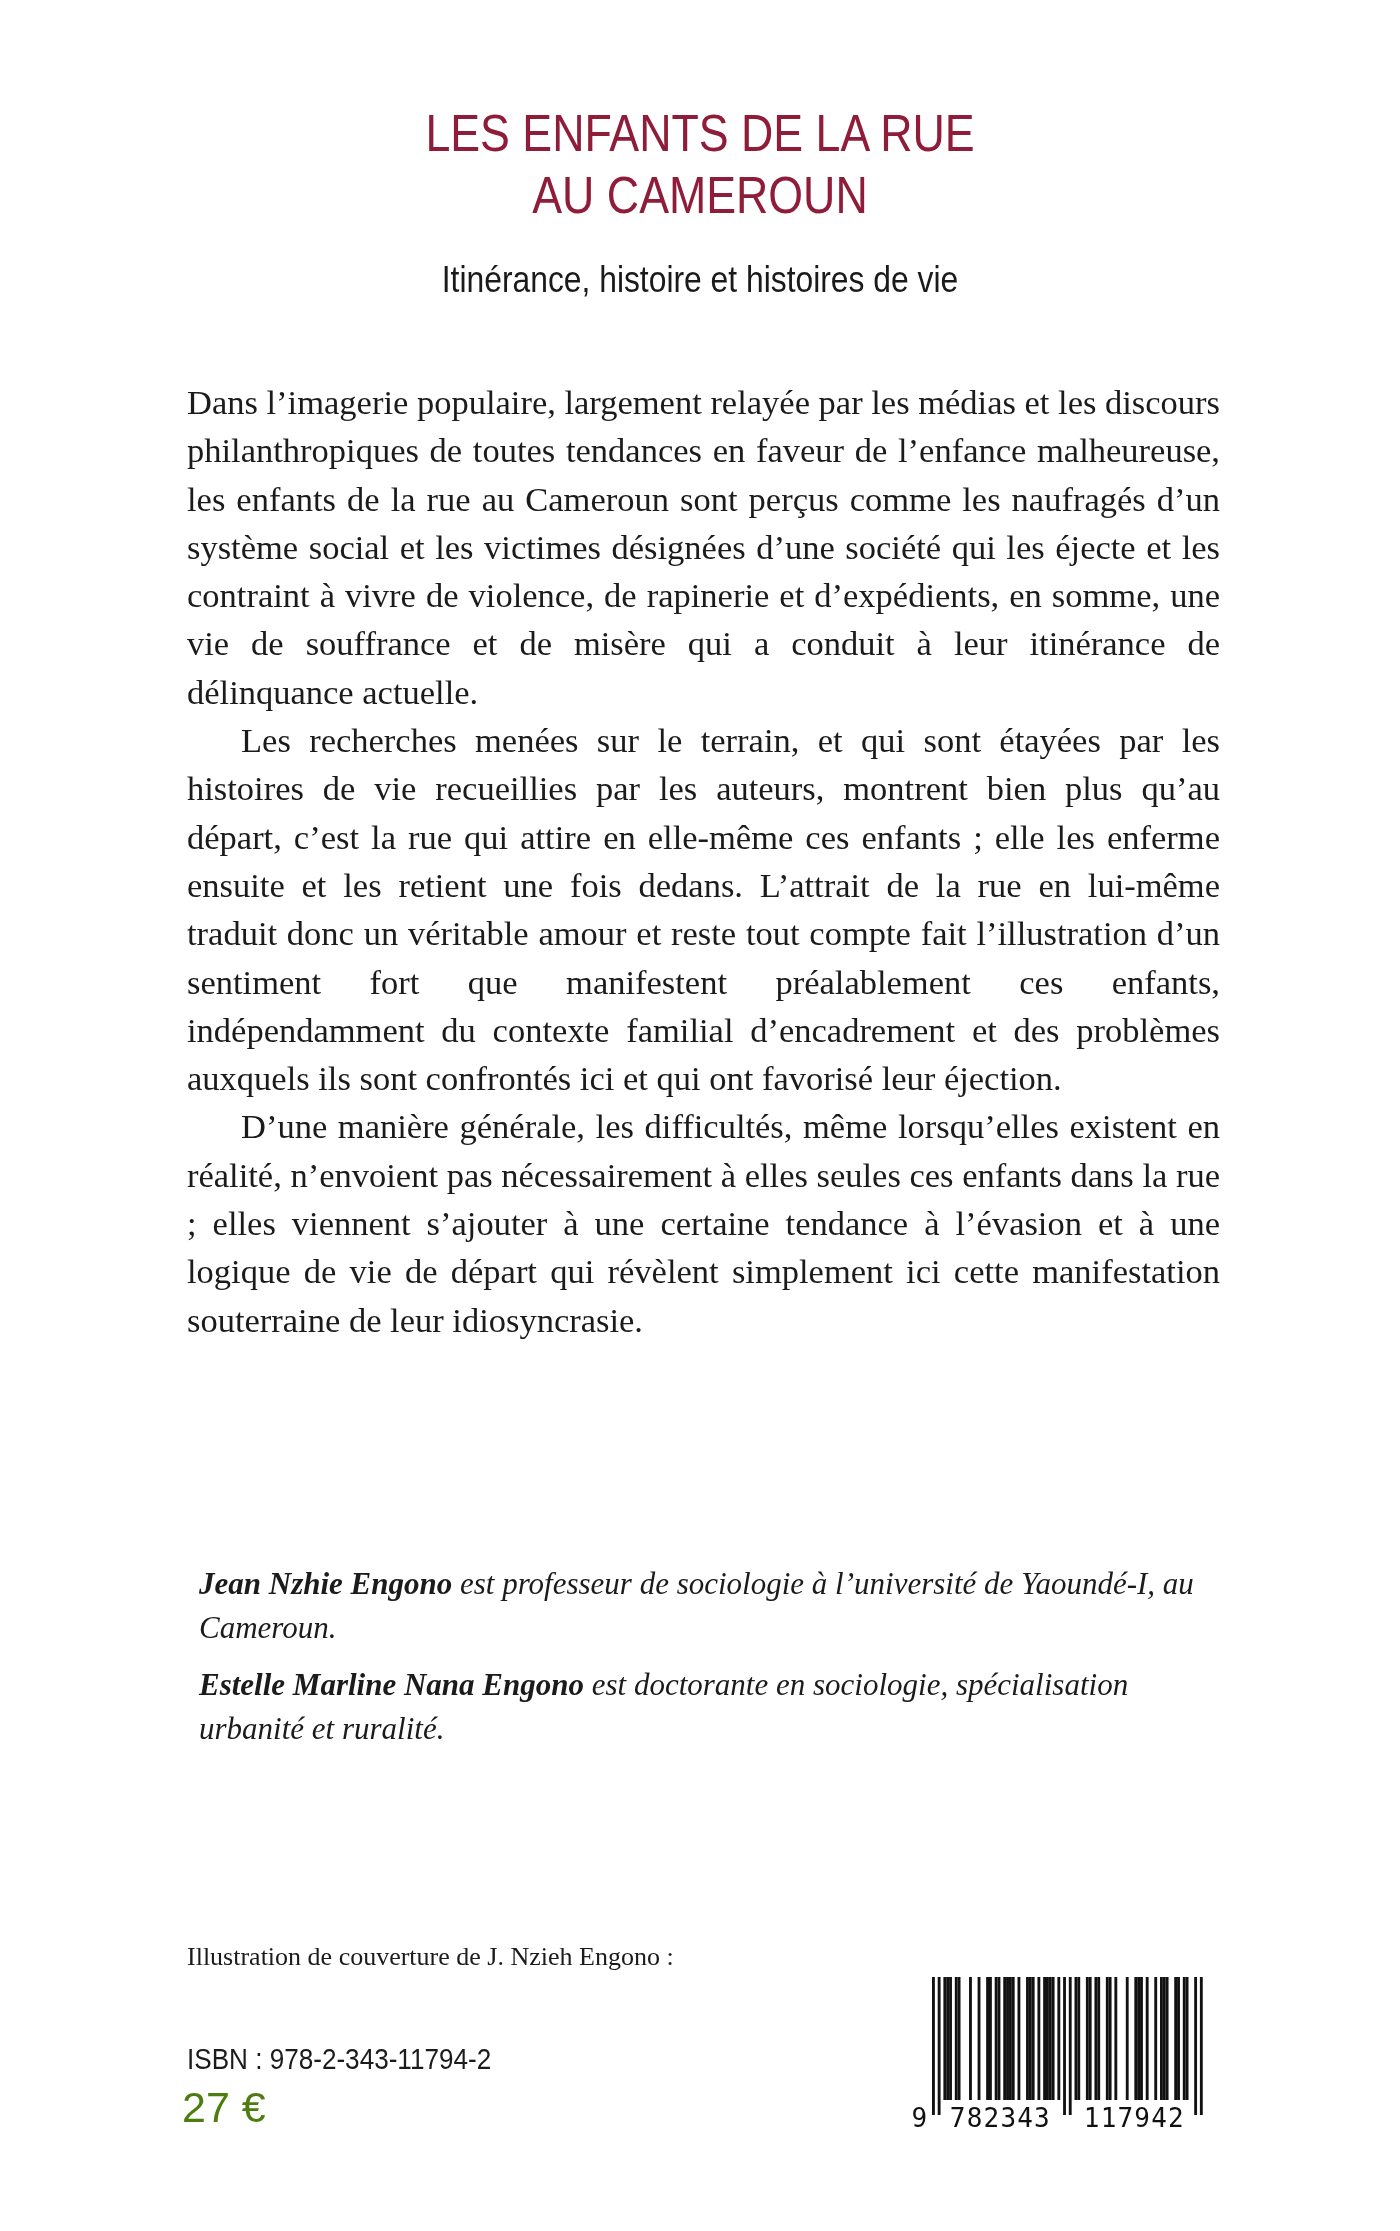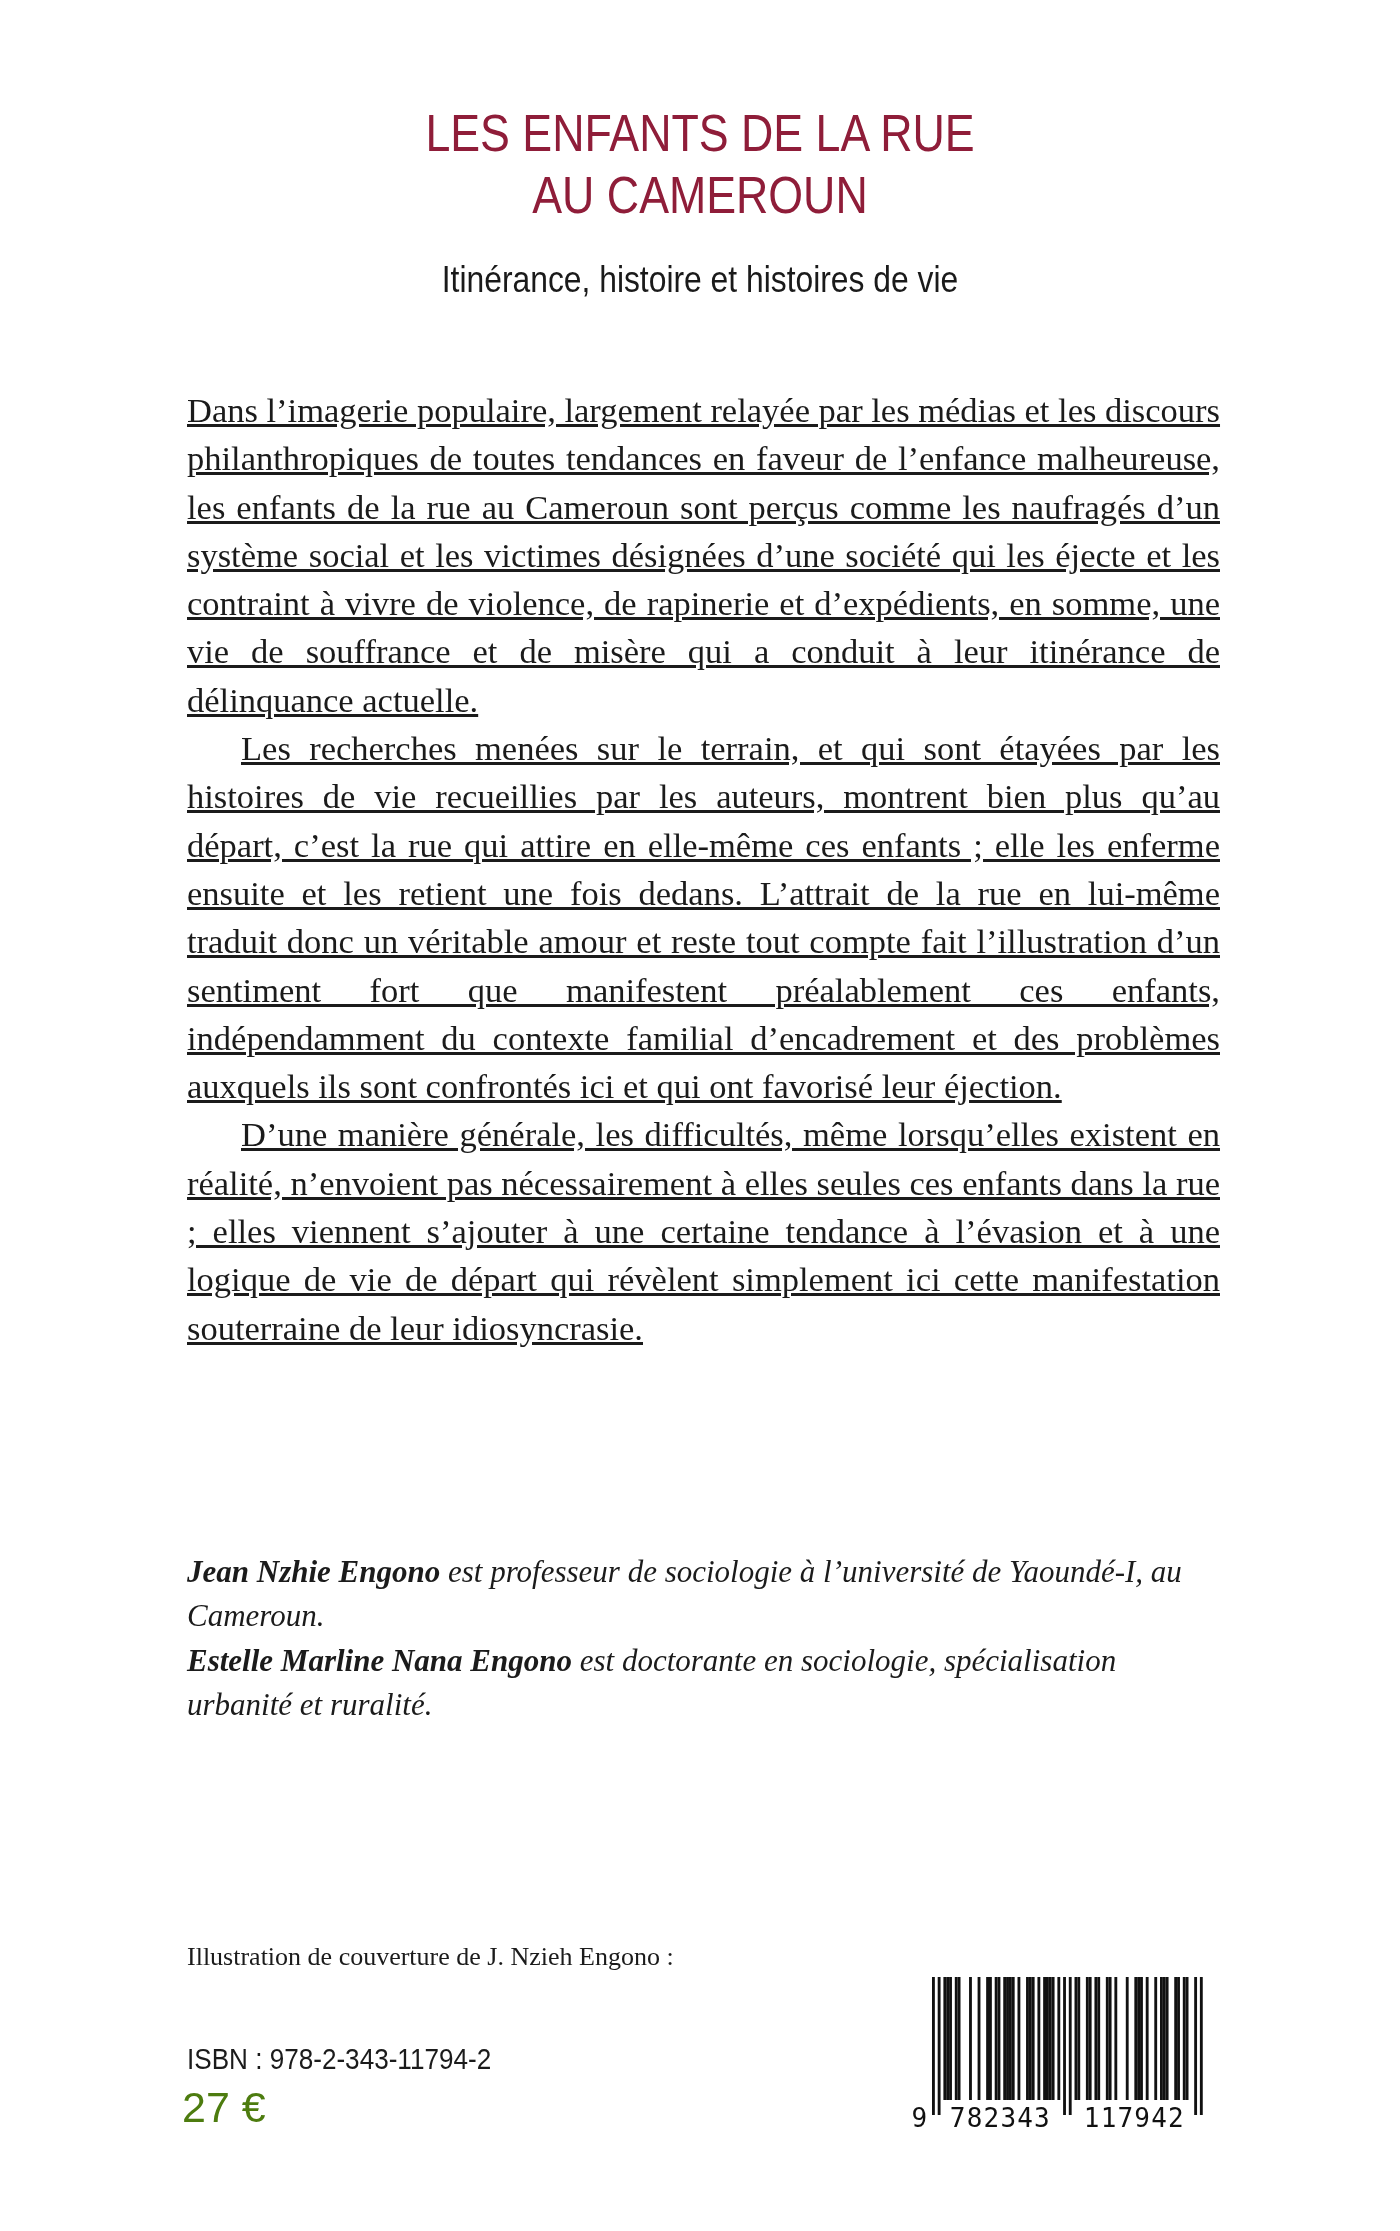--- a/index.html
+++ b/index.html
@@ -22,21 +22,21 @@
     font-family:"Liberation Serif", serif; color:#1b1b1b;
     font-size:34.5px; line-height:48.3px; text-align:justify;
   }
   .body-text p { margin:0; text-indent:0; }
   .body-text p + p { text-indent:54px; }
   .authors {
     position:absolute; left:187px; width:1033px;
     font-family:"Liberation Serif", serif; color:#1b1b1b;
     font-size:31px; line-height:44.3px; font-style:italic;
   }
-  .authors p { margin:0; }
+  .authors p { margin:12px; }
   .authors b { font-weight:bold; }
   .credit {
     position:absolute; left:187px; width:720px;
     font-family:"Liberation Serif", serif; color:#1b1b1b;
     font-size:26px; line-height:34px;
   }
   .credit p { margin:0; }
   .isbn {
     left:187px; font-family:"Liberation Sans", sans-serif; color:#1b1b1b;
     font-size:29px; line-height:29px;
@@ -49,21 +49,21 @@
   .barcode { position:absolute; left:908px; top:1975px; width:300px; height:160px; }
   .barcode svg { display:block; }
 </style>
 </head>
 <body>
 
 <div class="abs title" style="top:107px;">LES ENFANTS DE LA RUE</div>
 <div class="abs title" style="top:169px;">AU CAMEROUN</div>
 <div class="abs subtitle" style="top:261px;">Itinérance, histoire et histoires de vie</div>
 
-<div class="body-text" style="top:386px;text-decoration:underline;">
+<div class="body-text" style="top:378px;">
   <p>Dans l’imagerie populaire, largement relayée par les médias et les discours philanthropiques de toutes tendances en faveur de l’enfance malheureuse, les enfants de la rue au Cameroun sont perçus comme les naufragés d’un système social et les victimes désignées d’une société qui les éjecte et les contraint à vivre de violence, de rapinerie et d’expédients, en somme, une vie de souffrance et de misère qui a conduit à leur itinérance de délinquance actuelle.</p>
   <p>Les recherches menées sur le terrain, et qui sont étayées par les histoires de vie recueillies par les auteurs, montrent bien plus qu’au départ, c’est la rue qui attire en elle-même ces enfants ; elle les enferme ensuite et les retient une fois dedans. L’attrait de la rue en lui-même traduit donc un véritable amour et reste tout compte fait l’illustration d’un sentiment fort que manifestent préalablement ces enfants, indépendamment du contexte familial d’encadrement et des problèmes auxquels ils sont confrontés ici et qui ont favorisé leur éjection.</p>
   <p>D’une manière générale, les difficultés, même lorsqu’elles existent en réalité, n’envoient pas nécessairement à elles seules ces enfants dans la rue ; elles viennent s’ajouter à une certaine tendance à l’évasion et à une logique de vie de départ qui révèlent simplement ici cette manifestation souterraine de leur idiosyncrasie.</p>
 </div>
 
 <div class="authors" style="top:1550px;">
   <p><b>Jean Nzhie Engono</b><span> est professeur de sociologie à l’université de Yaoundé-I, au Cameroun.</span></p>
   <p><b>Estelle Marline Nana Engono</b><span> est doctorante en sociologie, spécialisation urbanité et ruralité.</span></p>
 </div>
 

